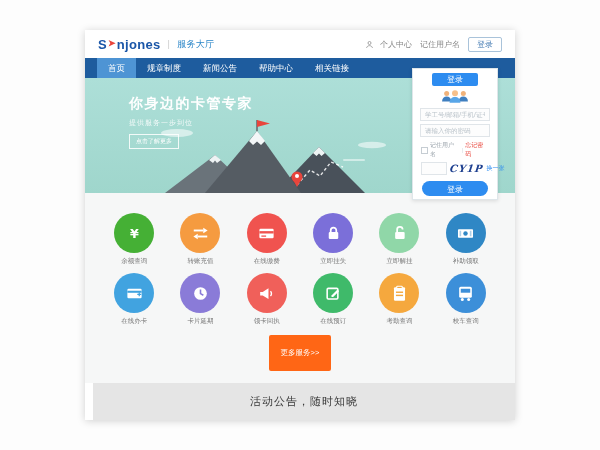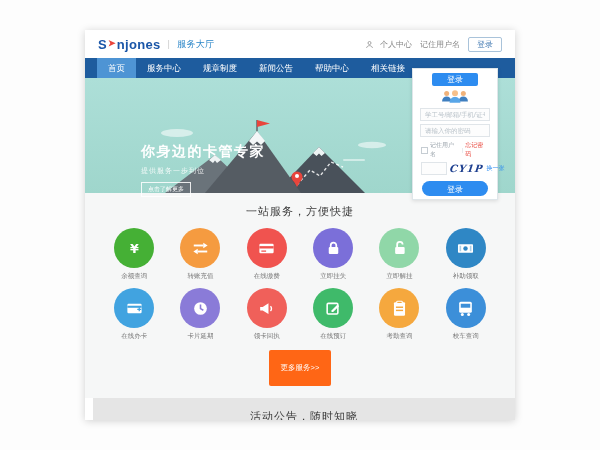--- a/index.html
+++ b/index.html
@@ -22,21 +22,21 @@
   .hdr-link{font-size:8px;color:#888;display:flex;align-items:center;gap:6px;cursor:pointer;}
   .hdr-btn{font-size:8px;color:#4a7fb5;border:1px solid #a9c3da;border-radius:2px;
     padding:1px 8px;background:#fff;cursor:pointer;}
   .uicon{width:9px;height:9px;}
   
   .nav{height:20px;background:#1e5c9e;display:flex;padding-left:12px;}
   .nav-item{font-size:8.5px;color:#fff;line-height:20px;padding:0 11px;cursor:pointer;}
   .nav-item.active{background:#4e94d4;}
   
   .hero{position:relative;height:115px;background:linear-gradient(#addfd8,#9fd6cc);overflow:visible;}
-  .hero-text{position:absolute;left:56px;top:17px;color:#fff;z-index:2;margin-top:48px;}
+  .hero-text{position:absolute;left:44px;top:17px;color:#fff;z-index:2;}
   .hero-title{font-size:14px;font-weight:bold;letter-spacing:1.5px;}
   .hero-sub{font-size:7px;opacity:.85;margin-top:5px;letter-spacing:1px;}
   .hero-cta{display:inline-block;margin-top:6px;font-size:6px;color:#fff;
     border:1px solid rgba(255,255,255,.85);padding:2px 6px;cursor:pointer;}
   .mtn{position:absolute;left:62px;bottom:0;width:250px;height:78px;z-index:1;}
   
   .login{
     position:absolute;left:327px;top:38px;width:86px;height:132px;z-index:6;
     background:#fff;border:1px solid #dfe6ea;box-shadow:0 1px 4px rgba(0,0,0,.12);
     box-sizing:border-box;
@@ -102,21 +102,20 @@
           </svg>
         <span>个人中心</span>
       </span>
       <span class="hdr-link">记住用户名</span>
       <button class="hdr-btn">登录</button>
     </div>
   </div>
 
   <div class="nav">
       <div class="nav-item active">首页</div>
-      <div class="nav-item">服务中心</div>
       <div class="nav-item">规章制度</div>
       <div class="nav-item">新闻公告</div>
       <div class="nav-item">帮助中心</div>
       <div class="nav-item">相关链接</div>
     </div>
 
   <div class="hero">
     <svg class="mtn" viewBox="0 0 250 78">
       <ellipse cx="30" cy="18" rx="16" ry="4" fill="#fff" opacity="0.55"></ellipse>
       <ellipse cx="225" cy="30" rx="14" ry="3.2" fill="#fff" opacity="0.55"></ellipse>
@@ -161,21 +160,20 @@
     </div>
     <div class="cap-row">
       <input type="text" style="">
       <span class="cap-img">CY1P</span>
       <span class="cap-change">换一张</span>
     </div>
     <button class="login-btn">登录</button>
   </div>
 
   <div class="services">
-    <div class="sec-title">一站服务，方便快捷</div>
     <div class="grid">
         <div class="svc">
           <div class="svc-circle" style="background: rgb(69, 176, 53); --c: #45b035;">
             <svg viewBox="0 0 24 24">
               <text x="12" y="17.5" text-anchor="middle" font-size="16" font-weight="bold" fill="#fff" font-family="DejaVu Sans,sans-serif">¥</text>
             </svg>
           </div>
           <div class="svc-label">余额查询</div>
         </div>
         <div class="svc">

